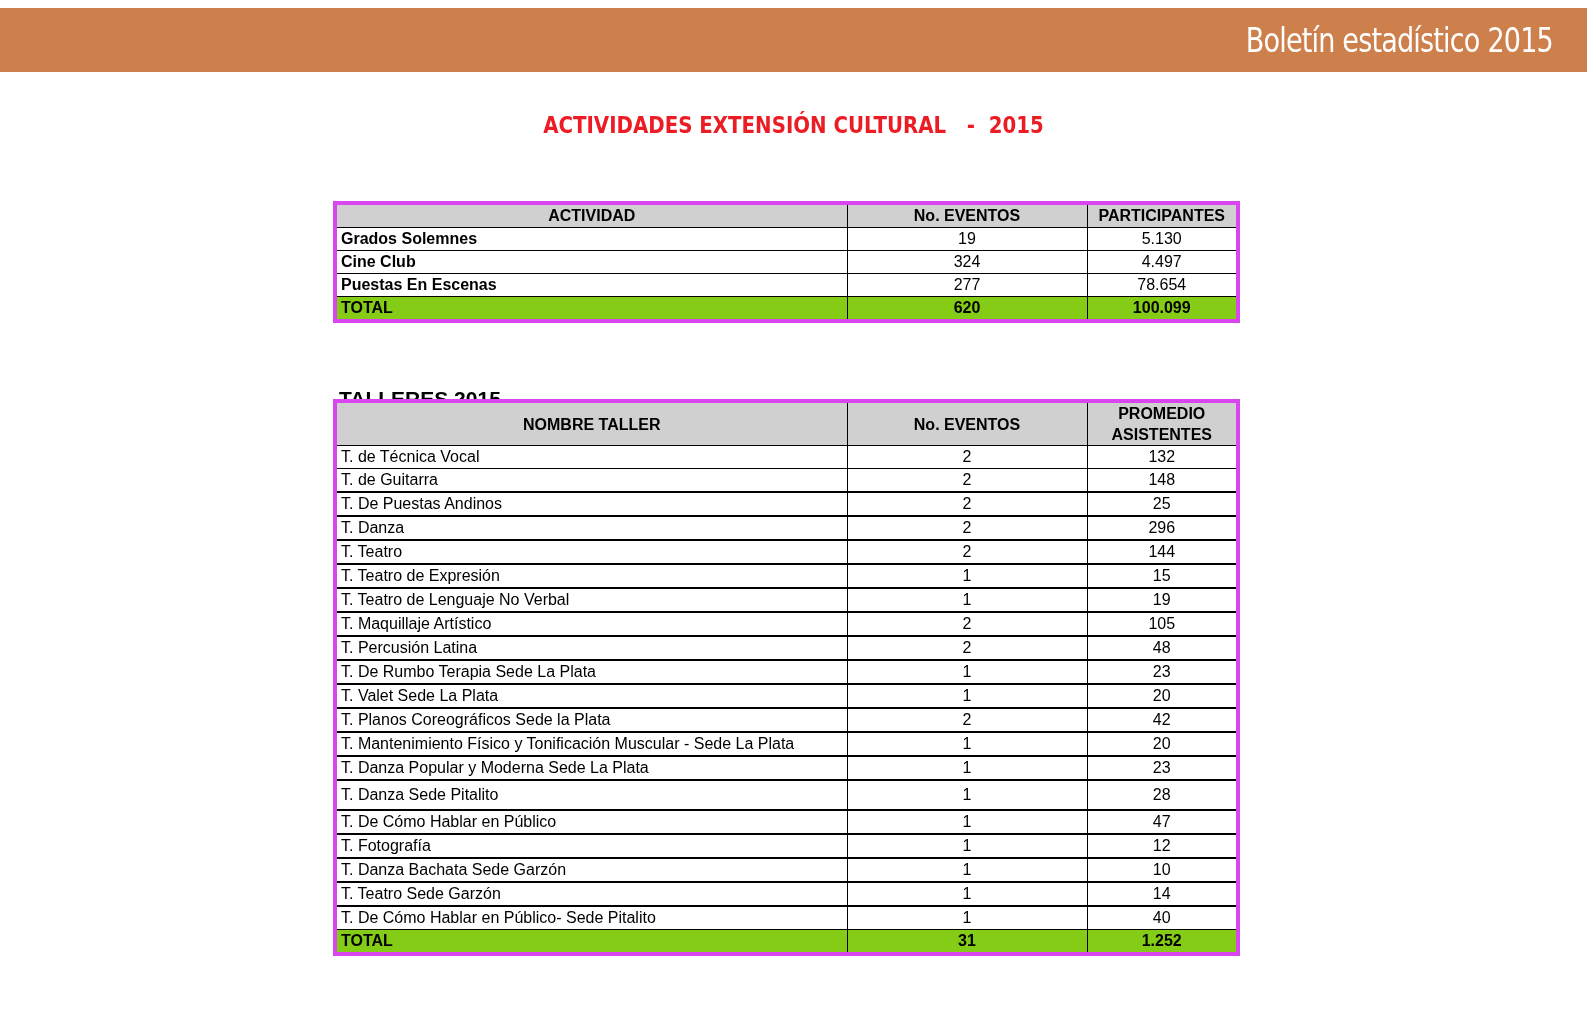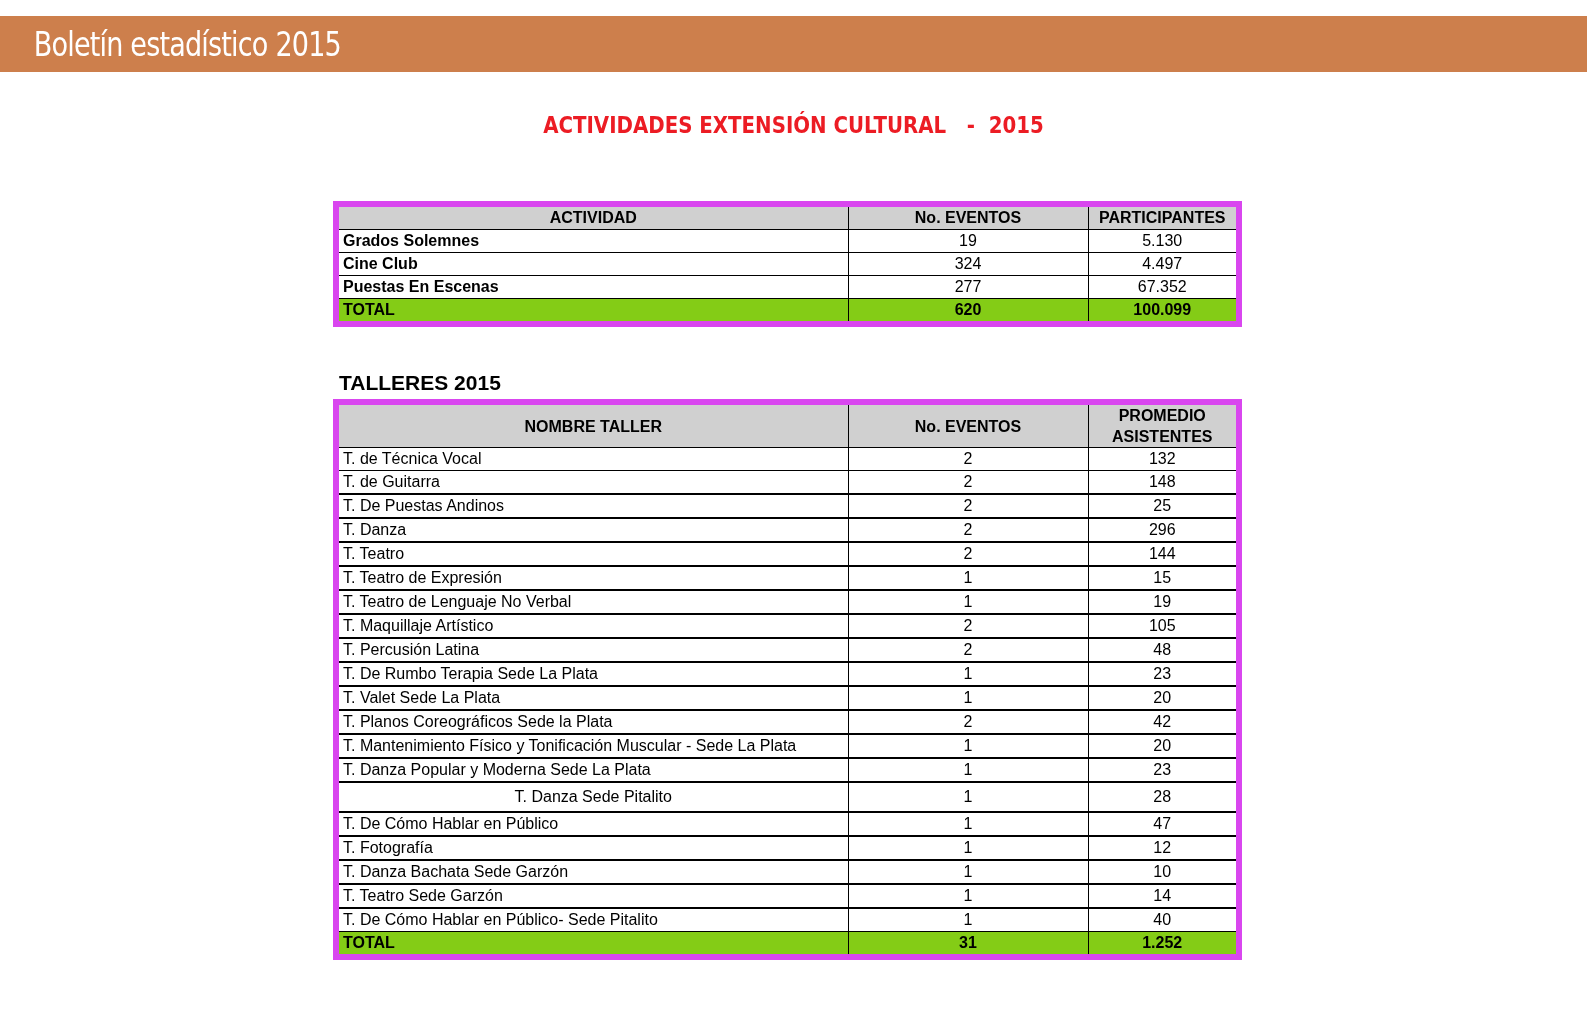--- a/index.html
+++ b/index.html
@@ -10,27 +10,27 @@
     body {
       width: 1587px;
       height: 1033px;
       position: relative;
       overflow: hidden;
       font-family: "Liberation Sans", sans-serif;
       color: #000;
     }
     .banner {
       position: absolute;
-      left: 0; top: 16px;
+      left: 0; top: 8px;
       width: 1587px;
-      height: 56px;
+      height: 64px;
       background: #cd7f4c;
       display: flex;
       align-items: center;
-      justify-content: flex-start;
+      justify-content: flex-end;
     }
     .banner-title {
       color: #ffffff;
       font-family: "DejaVu Sans", sans-serif;
       font-size: 33px;
       letter-spacing: -1px;
       transform: scaleX(0.82);
       margin-left: 0;
     }
     .section-title {
@@ -55,48 +55,48 @@
       table-layout: fixed;
       font-family: "Liberation Sans", sans-serif;
     }
     table td, table th {
       border: 1px solid #000;
       padding: 0 4px;
       font-size: 16px;
       overflow: hidden;
       white-space: nowrap;
     }
-    table { border: 6px solid #d946ef; }
+    table { border: 4px solid #d946ef; }
     th {
       background: #d0d0d0;
       font-weight: bold;
       text-align: center;
     }
     td.num { text-align: center; }
     tr.total td {
       background: #84cc16;
       font-weight: bold;
     }
     tr.row-sep td { border-bottom: 2px solid #000; }
     #t1 { top: 201px; }
     #t1 th { height: 22px; font-size: 16px; }
     #t1 td { height: 22px; font-size: 16px; }
     #t1 td.name { font-weight: bold; }
     .talleres-title {
       position: absolute;
       left: 339px;
-      top: 371px;
+      top: 387px;
       font-weight: bold;
       font-size: 21px;
       font-family: "Liberation Sans", sans-serif;
     }
     #t2 { top: 399px; }
     #t2 th { height: 40px; font-size: 16px; line-height: 21px; }
     #t2 td { height: 22px; }
-    #t2 tr.tall td { height: 28px; text-align: center; }
+    #t2 tr.tall td { height: 28px; }
     col.c1 { width: 512px; }
     col.c2 { width: 240px; }
     col.c3 { width: 151px; }
   </style>
 </head>
 <body>
 
 <div class="banner">
   <span class="banner-title">Boletín estadístico 2015</span>
 </div>
@@ -123,21 +123,21 @@
         <td class="num">5.130</td>
       </tr>
       <tr>
         <td class="name">Cine Club</td>
         <td class="num">324</td>
         <td class="num">4.497</td>
       </tr>
       <tr>
         <td class="name">Puestas En Escenas</td>
         <td class="num">277</td>
-        <td class="num">67.352</td>
+        <td class="num">78.654</td>
       </tr>
       <tr class="total">
         <td>TOTAL</td>
         <td class="num">620</td>
         <td class="num">100.099</td>
       </tr>
     </tbody>
 </table>
 
 <div class="talleres-title">TALLERES  2015</div>

